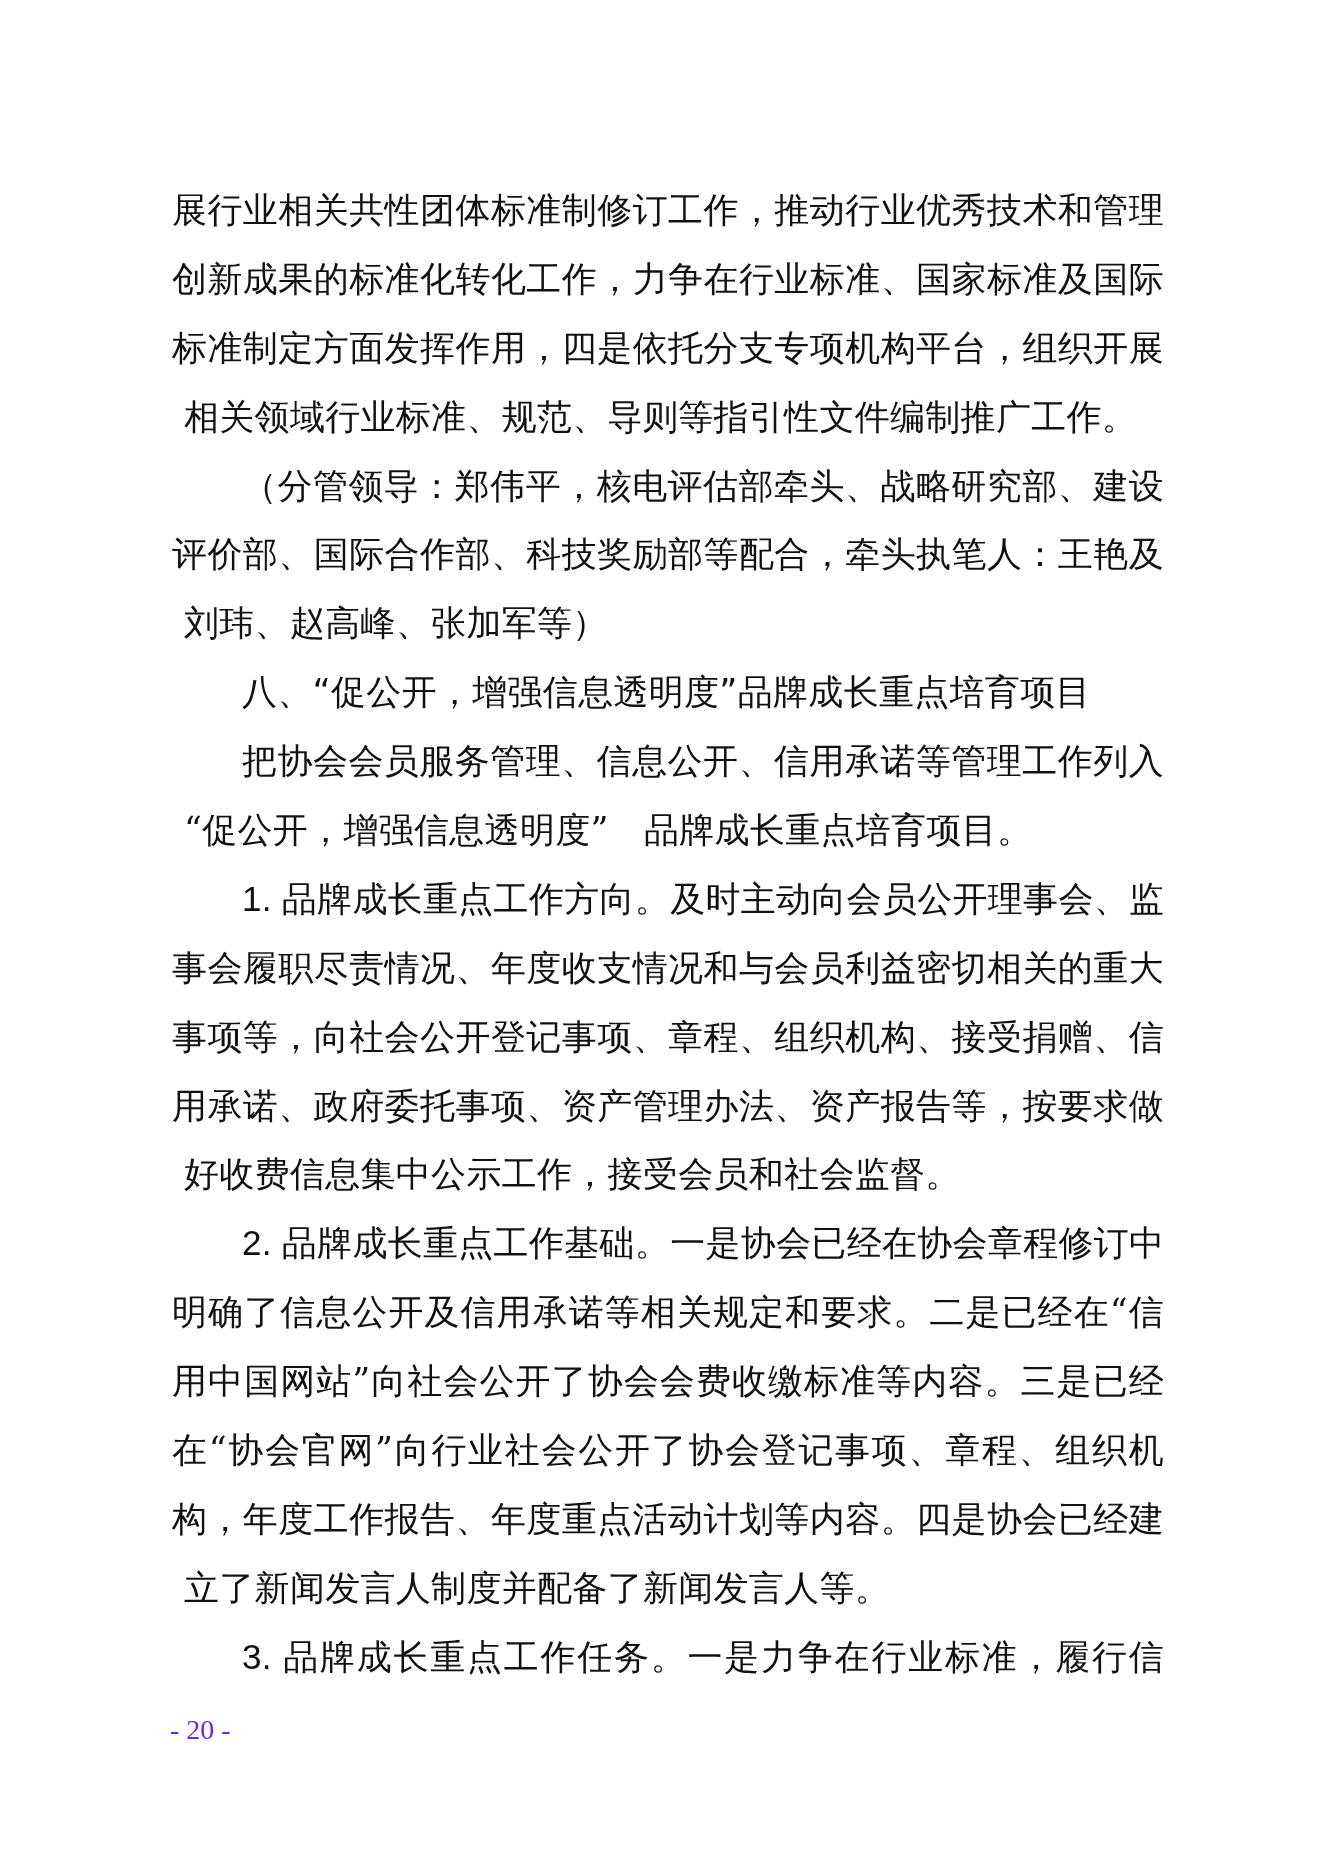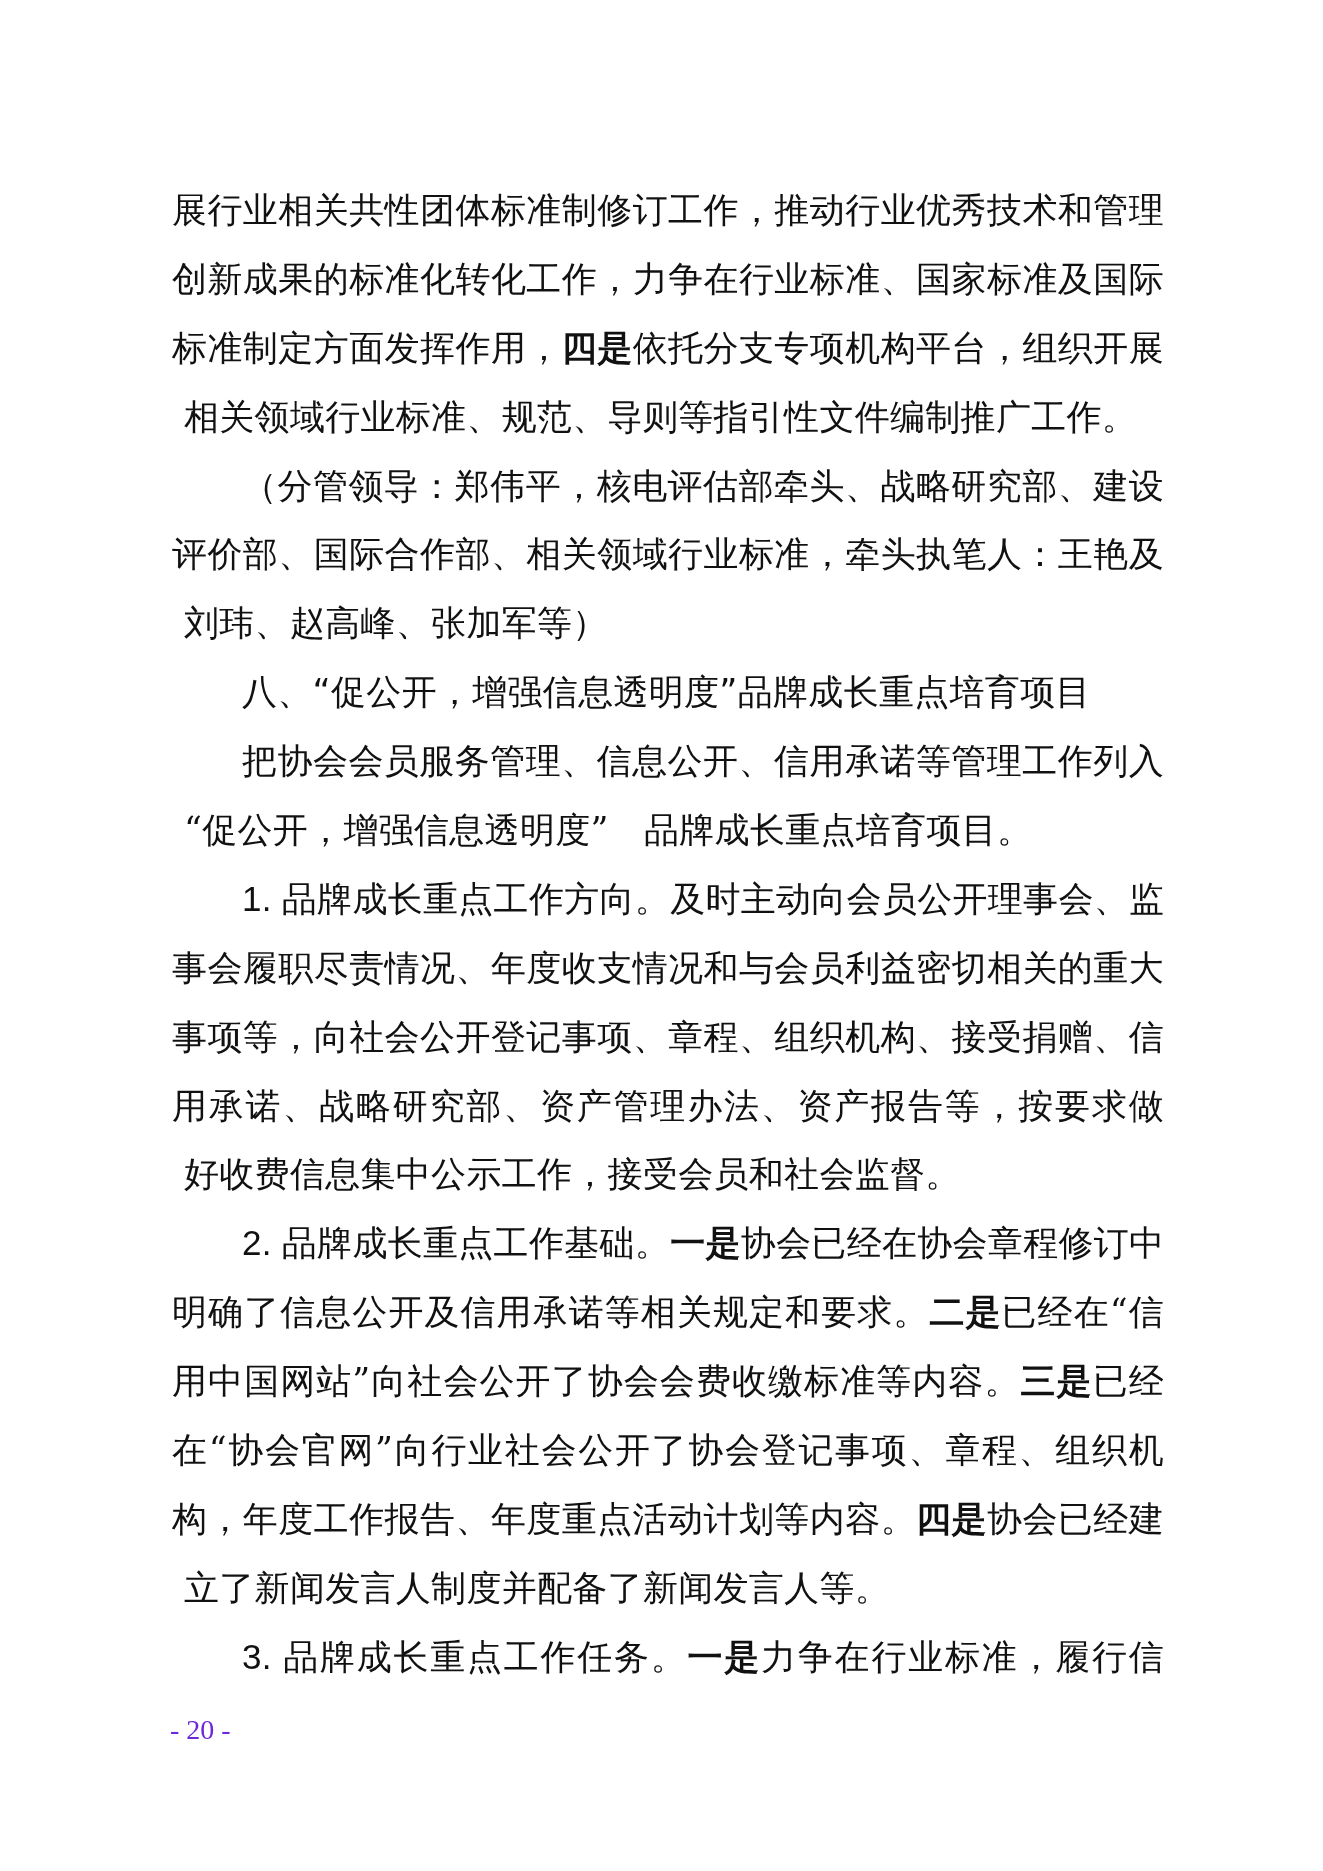--- a/index.html
+++ b/index.html
@@ -48,21 +48,21 @@
   .line.heading {
     font-family: "DejaVu Sans", "Liberation Sans", sans-serif;
     font-weight: normal;
     text-align-last: left;
   }
   .line.kai .lead {
     font-family: Liberation Sans, sans-serif;
   }
   b.em {
     font-family: "DejaVu Sans", "Liberation Sans", sans-serif;
-    font-weight: bold;
+    font-weight: normal;
   }
   .page-number {
     position: absolute;
     left: 170px;
     top: 1712px;
     font-size: 28px;
     line-height: 36px;
     font-family: Liberation Serif, serif;
     color: #6d28d9;
     white-space: pre;
@@ -84,37 +84,37 @@
       <span>标准制定方面发挥作用，</span><b class="em">四是</b><span>依托分支专项机构平台，组织开展</span>
     </div>
     <div class="line last">
       <span>相关领域行业标准、规范、导则等指引性文件编制推广工作。</span>
     </div>
 
     <div class="line indent">
       <span>（分管领导：郑伟平，核电评估部牵头、战略研究部、建设</span>
     </div>
     <div class="line">
-      <span>评价部、国际合作部、相关领域行业标准，牵头执笔人：王艳及</span>
+      <span>评价部、国际合作部、科技奖励部等配合，牵头执笔人：王艳及</span>
     </div>
     <div class="line last">
       <span>刘玮、赵高峰、张加军等）</span>
     </div>
 
     <div class="line indent heading">八、“促公开，增强信息透明度”品牌成长重点培育项目</div>
 
     <div class="line indent">把协会会员服务管理、信息公开、信用承诺等管理工作列入</div>
     <div class="line last">“促公开，增强信息透明度”　品牌成长重点培育项目。</div>
 
     <div class="line indent kai">
       <span class="lead">1. 品牌成长重点工作方向。</span><span>及时主动向会员公开理事会、监</span>
     </div>
     <div class="line">事会履职尽责情况、年度收支情况和与会员利益密切相关的重大</div>
     <div class="line">事项等，向社会公开登记事项、章程、组织机构、接受捐赠、信</div>
-    <div class="line">用承诺、战略研究部、资产管理办法、资产报告等，按要求做</div>
+    <div class="line">用承诺、政府委托事项、资产管理办法、资产报告等，按要求做</div>
     <div class="line last">好收费信息集中公示工作，接受会员和社会监督。</div>
 
     <div class="line indent kai">
       <span class="lead">2. 品牌成长重点工作基础。</span><b class="em">一是</b><span>协会已经在协会章程修订中</span>
     </div>
     <div class="line">
       <span>明确了信息公开及信用承诺等相关规定和要求。</span><b class="em">二是</b><span>已经在“信</span>
     </div>
     <div class="line">
       <span>用中国网站”向社会公开了协会会费收缴标准等内容。</span><b class="em">三是</b><span>已经</span>

